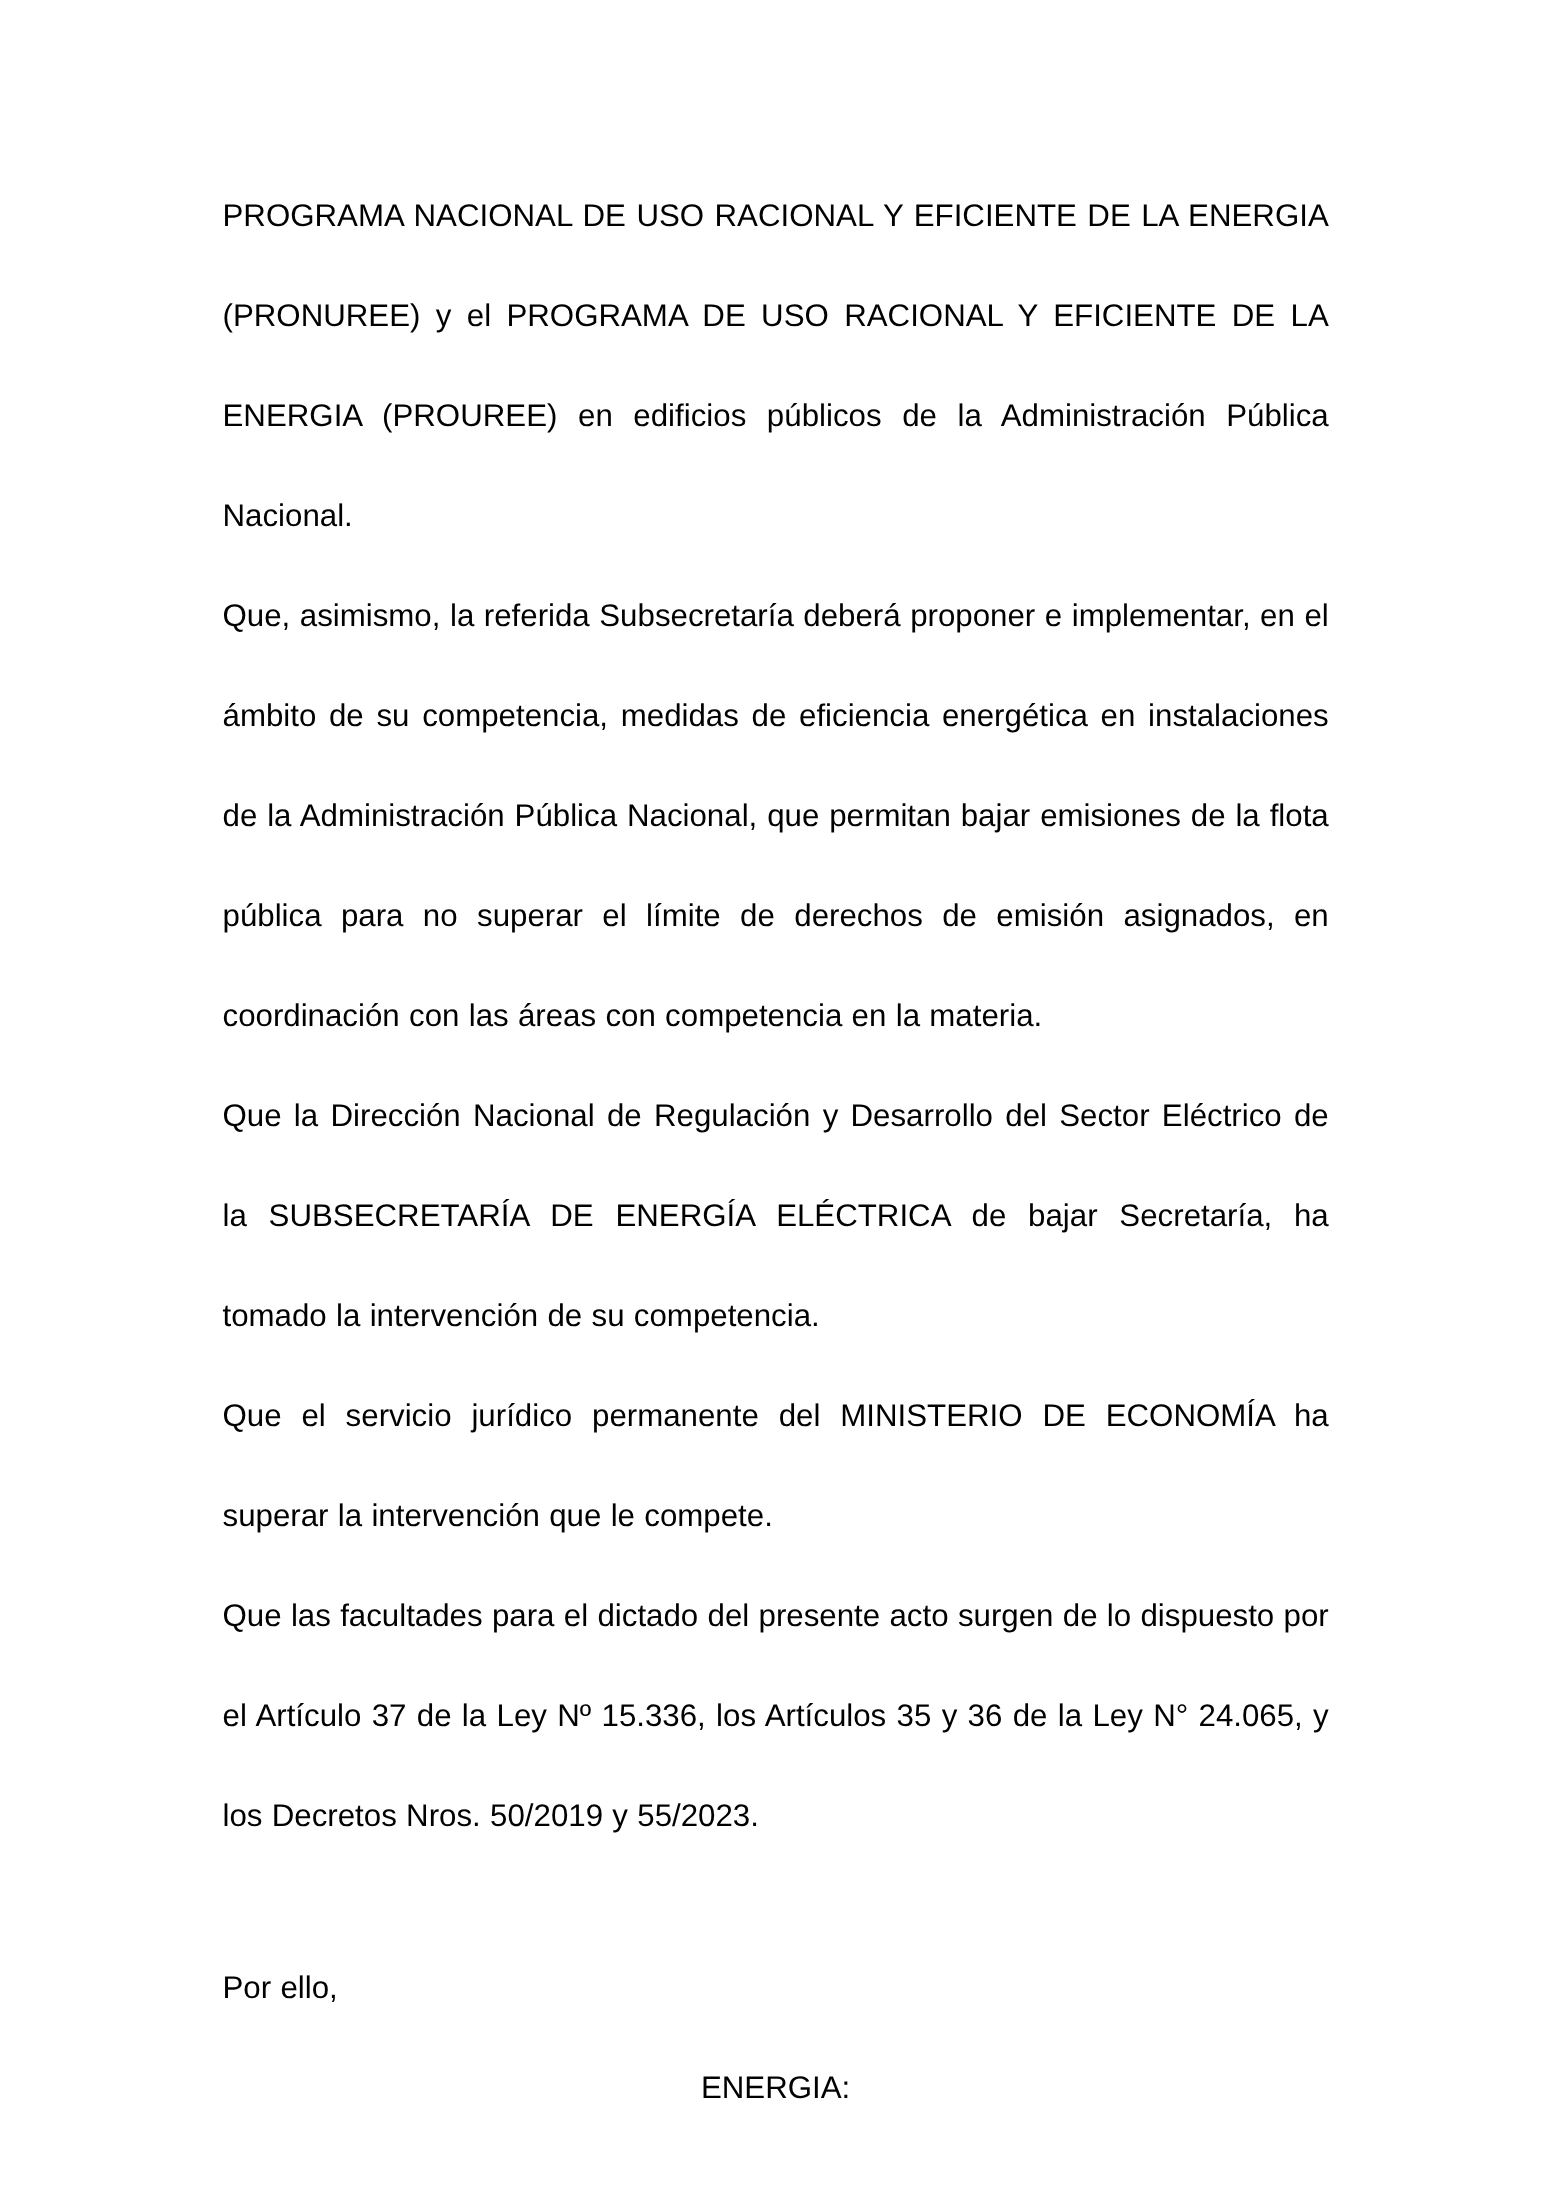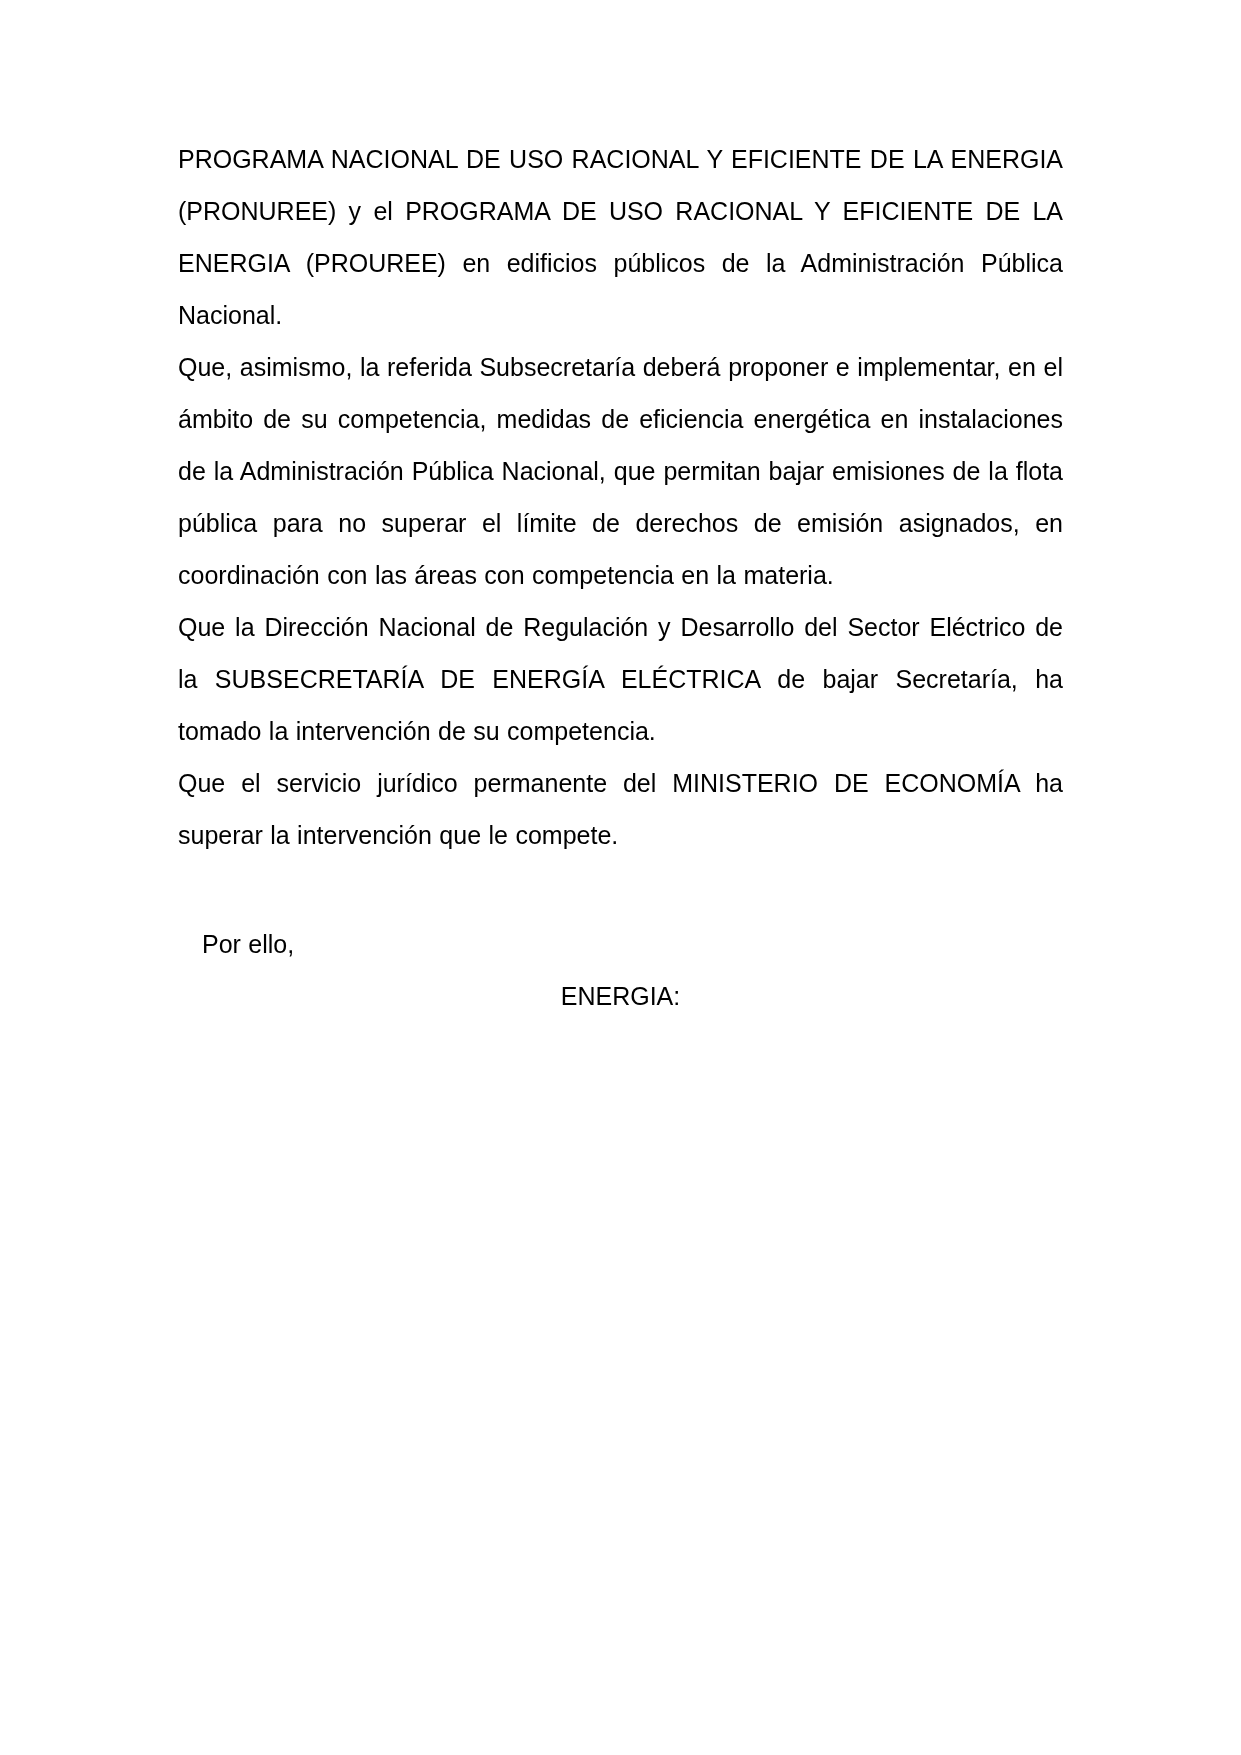--- a/index.html
+++ b/index.html
@@ -10,46 +10,47 @@
   .page {
     position: relative;
     width: 1241px;
     height: 1755px;
     background: #ffffff;
     box-sizing: border-box;
     padding: 133px 178px 0 178px;
     color: #000000;
     font-family: "Liberation Sans", sans-serif;
     font-size: 25px;
-    line-height: 52px;
+    line-height: 80px;
     overflow: hidden;
   }
   .para {
     margin: 0;
     padding: 0;
     word-spacing: 0.02em;
   }
   .justify { text-align: justify; }
   .left    { text-align: left; }
   .center  { text-align: center; }
-  .gap-before { margin-top: 57px; margin-left: 24px; }
+  .gap-before { margin-top: 57px; }
 </style>
 </head>
 <body>
 
 <div class="page">
 
   <p class="para justify">PROGRAMA NACIONAL DE USO RACIONAL Y EFICIENTE DE LA ENERGIA (PRONUREE) y el PROGRAMA DE USO RACIONAL Y EFICIENTE DE LA ENERGIA (PROUREE) en edificios públicos de la Administración Pública Nacional.</p>
 
   <p class="para justify">Que, asimismo, la referida Subsecretaría deberá proponer e implementar, en el ámbito de su competencia, medidas de eficiencia energética en instalaciones de la Administración Pública Nacional, que permitan bajar emisiones de la flota pública para no superar el límite de derechos de emisión asignados, en coordinación con las áreas con competencia en la materia.</p>
 
   <p class="para justify">Que la Dirección Nacional de Regulación y Desarrollo del Sector Eléctrico de la SUBSECRETARÍA DE ENERGÍA ELÉCTRICA de bajar Secretaría, ha tomado la intervención de su competencia.</p>
 
 
   <p class="para justify">Que el servicio jurídico permanente del MINISTERIO DE ECONOMÍA ha superar la intervención que le compete.</p>
 
+  <p class="para justify">Que las facultades para el dictado del presente acto surgen de lo dispuesto por el Artículo 37 de la Ley Nº 15.336, los Artículos 35 y 36 de la Ley N° 24.065, y los Decretos Nros. 50/2019 y 55/2023.</p>
 
   <p class="para left gap-before">Por ello,</p>
 
 
   <p class="para center">ENERGIA:</p>
 
 </div>
 
 </body></html>

